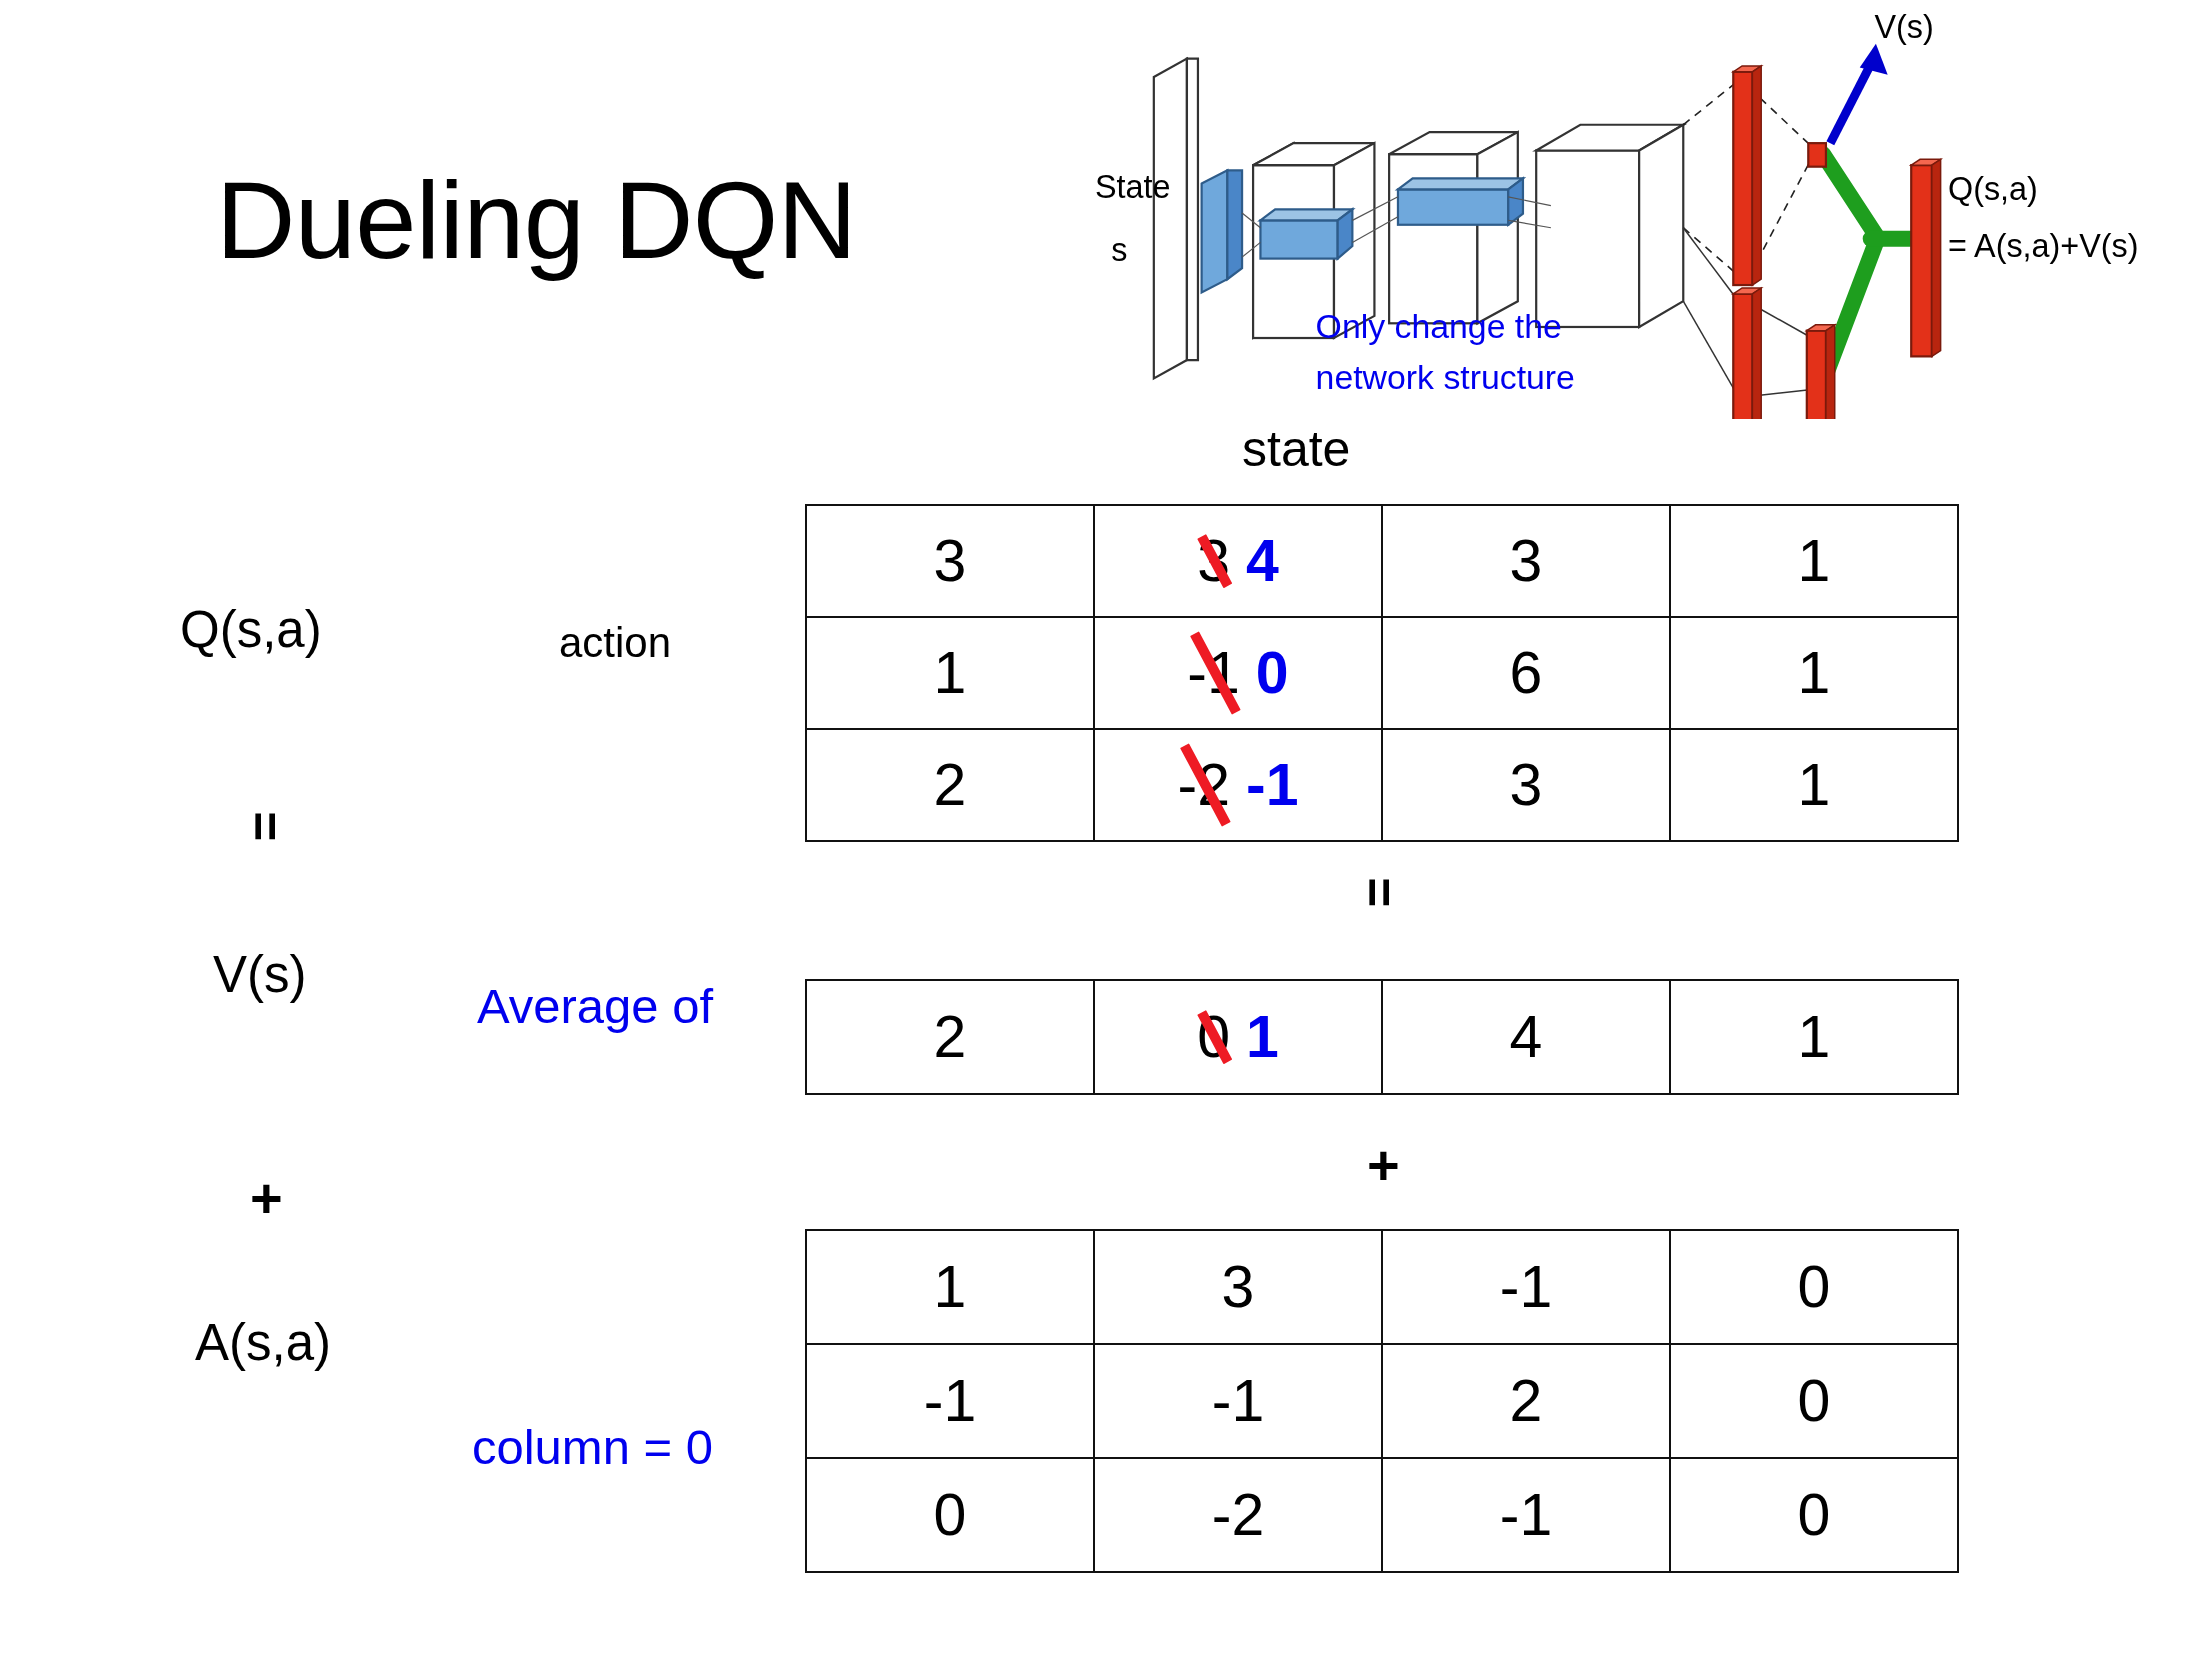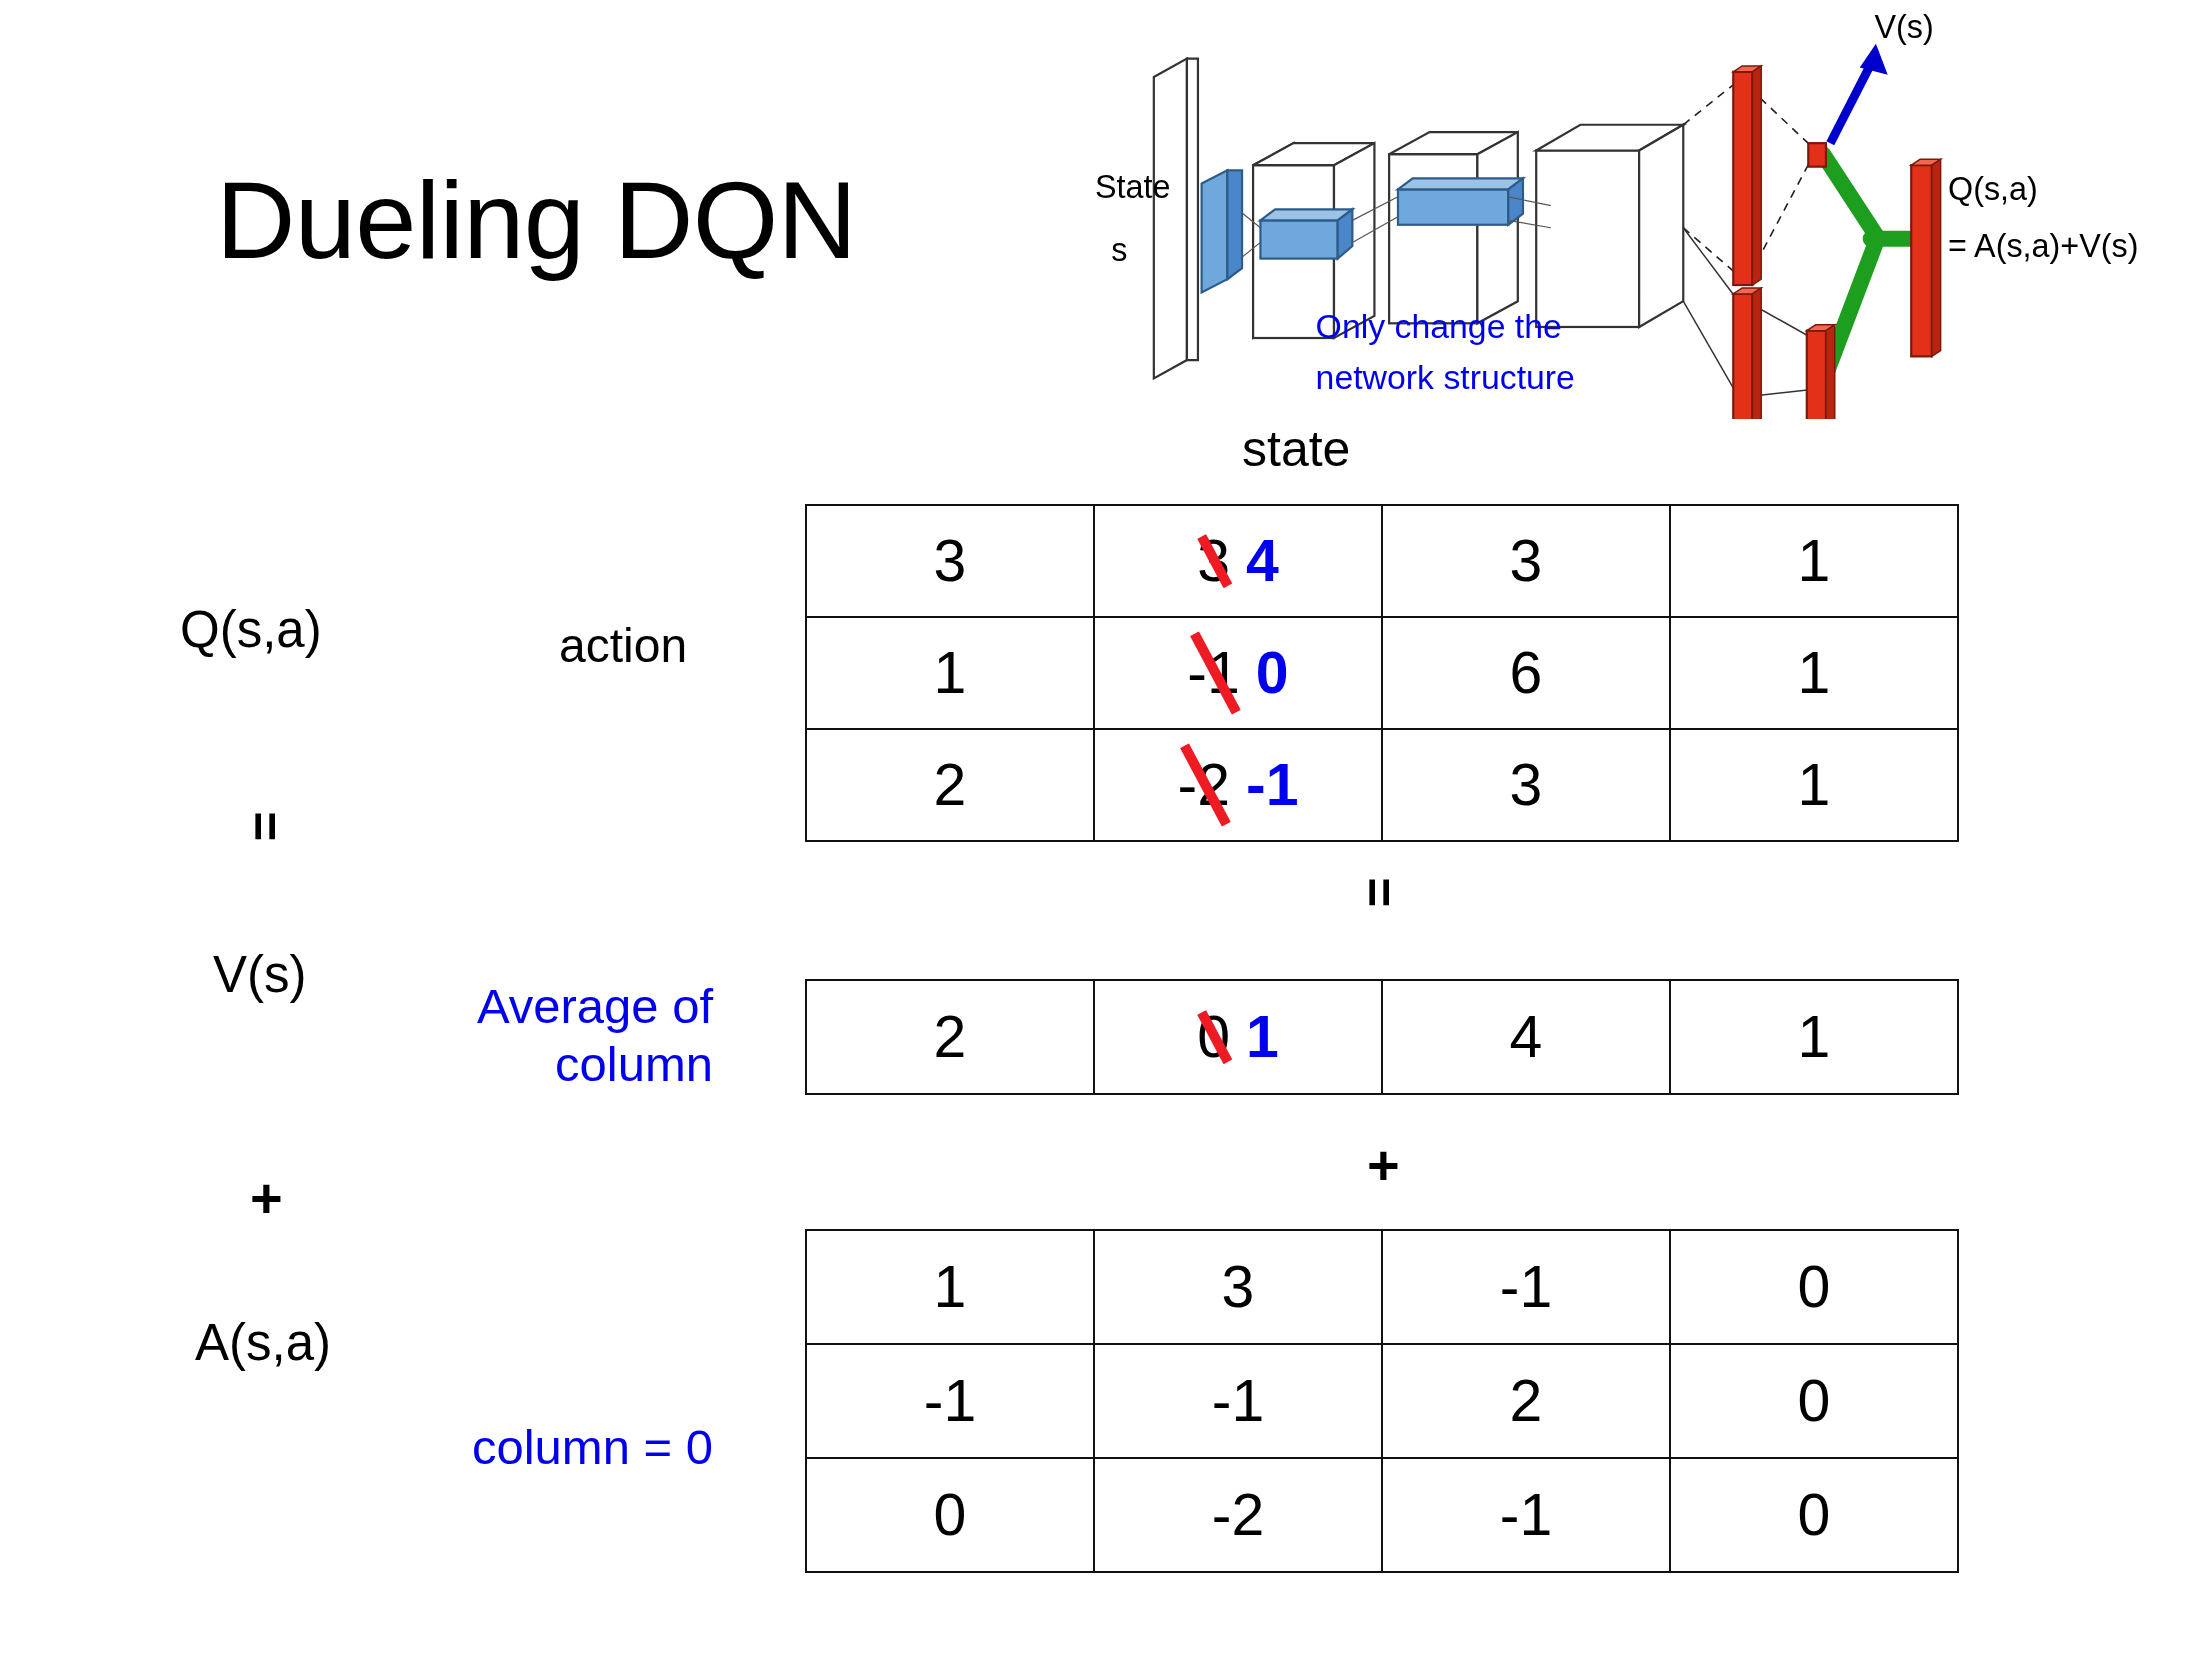--- a/index.html
+++ b/index.html
@@ -29,21 +29,21 @@
   .diagram-label-blue{
     font-size:46px;fill:#0000EE;
     font-family:"Liberation Sans","DejaVu Sans",sans-serif;
   }
 
   
   .lbl{font-size:49px;line-height:1.05;white-space:nowrap;}
   .lbl-blue{color:#0000EE;font-size:49px;line-height:1.18;text-align:right;}
 
   #label-state{left:1242px;top:423px;font-size:50px;}
-  #label-action{left:559px;top:621px;font-size:48px;text-align:right;}
+  #label-action{left:559px;top:621px;font-size:42px;text-align:right;}
   #label-q{left:180px;top:603px;font-size:51px;}
   #label-v{left:213px;top:948px;font-size:51px;}
   #label-a{left:195px;top:1316px;font-size:51px;}
 
   #label-avg{left:368px;top:978px;width:345px;}
   #label-sum{left:368px;top:1419px;width:345px;}
 
   
   .eq-stack{
     display:inline-block;
@@ -234,21 +234,20 @@
 <div class="abs" id="eq-mid">
   <span class="eq-stack">=</span>
 </div>
 
 <div class="abs lbl" id="plus-left">+</div>
 
 <div class="abs lbl" id="plus-mid">+</div>
 
 <div class="abs" id="label-avg">
   <div class="lbl-blue">Average of</div>
-  <div class="lbl-blue">column</div>
 </div>
 
 <div class="abs" id="label-sum">
   <div class="lbl-blue">column = 0</div>
 </div>
 
 <table class="grid" id="table-q">
     <tbody>
       <tr>
         <td>3</td>

